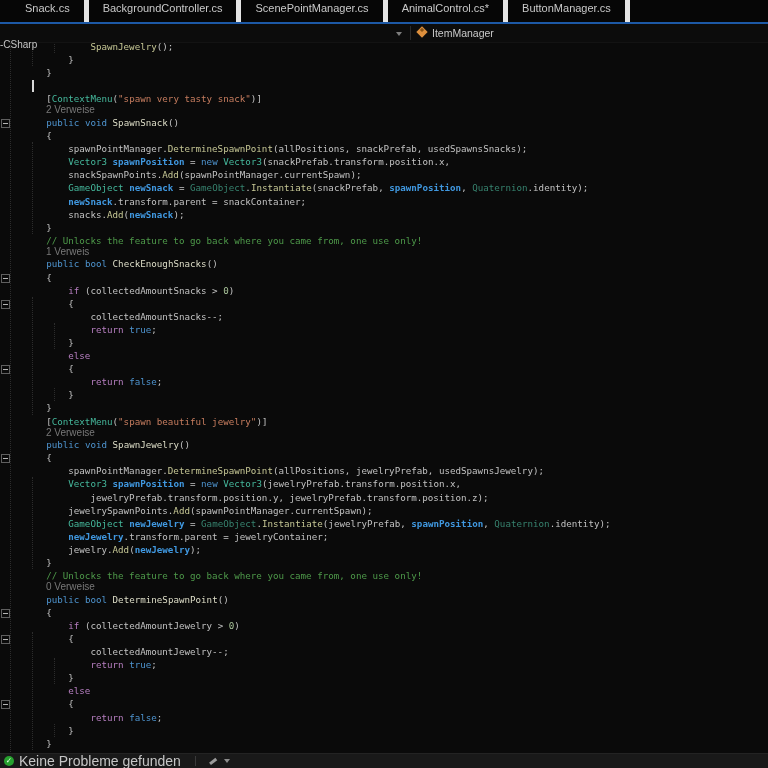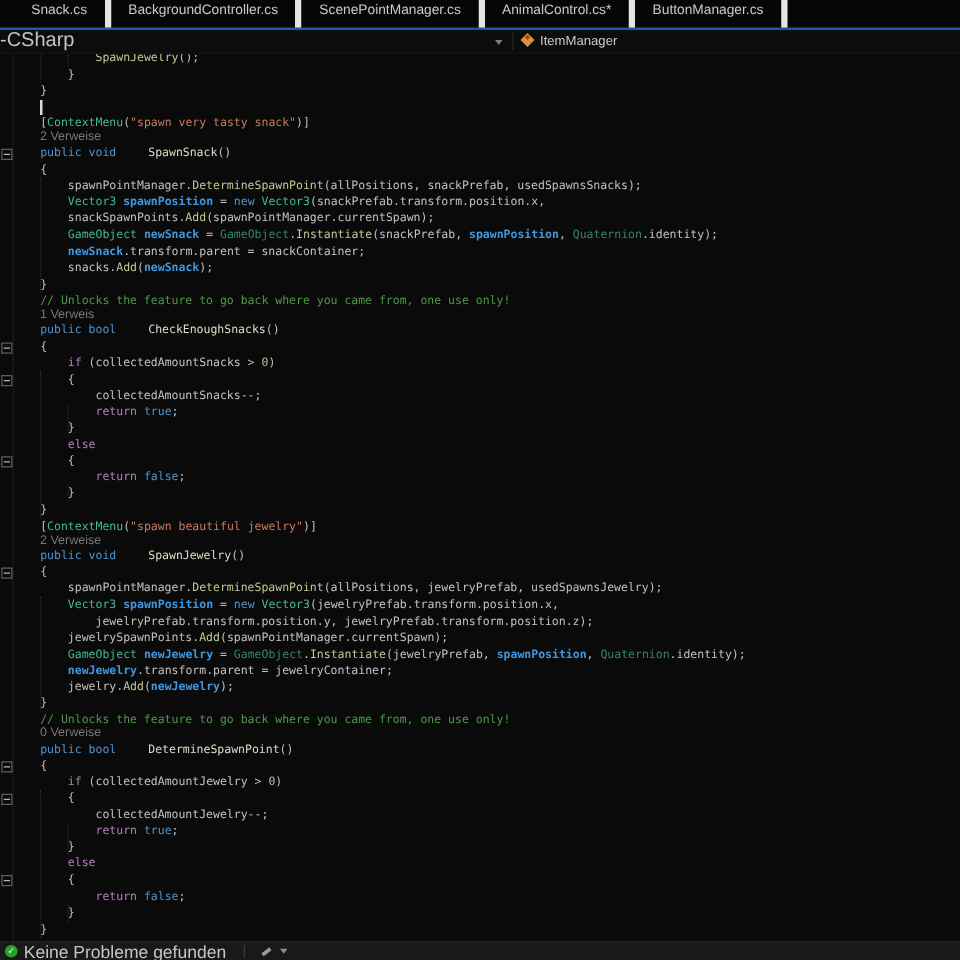--- a/index.html
+++ b/index.html
@@ -9,45 +9,45 @@
   
   .tabbar{position:absolute;top:0;left:0;right:0;height:22px;background:#060606;
     display:flex;align-items:center;padding-left:11px;box-sizing:border-box;}
   .tab{height:28px;line-height:22px;padding:0 14px;font-size:11px;color:#c9c9c9;
     white-space:nowrap;border-right:5px solid #e5e5e5;cursor:default;}
   .accent{position:absolute;top:22px;left:0;right:0;height:2px;background:var(--accent,#1d59a6);}
 
   
   .navbar{position:absolute;top:24px;left:0;right:0;height:18px;background:#0c0c0c;
     border-bottom:1px solid #131313;z-index:10;}
-  .nav-project{position:absolute;left:0;top:0;height:18px;line-height:18px;font-size:16px;color:#c4c4c4;}
+  .nav-project{position:absolute;left:0;top:12px;height:18px;line-height:18px;font-size:10px;color:#c4c4c4;}
   .nav-chevron{position:absolute;left:396px;top:8px;width:0;height:0;
     border-left:3.5px solid transparent;border-right:3.5px solid transparent;border-top:4px solid #7d7d7d;}
   .nav-divider{position:absolute;left:410px;top:2px;bottom:2px;width:1px;background:#2b2b2b;}
   .class-icon{position:absolute;left:418px;top:4px;width:8px;height:8px;
     background:var(--icon-orange,#dd8f3d);transform:rotate(45deg);}
   .class-icon::after{content:"";position:absolute;left:1px;top:1px;width:3px;height:3px;background:#8a5314;}
   .nav-type{position:absolute;left:432px;top:0;height:18px;line-height:18px;font-size:10.5px;color:#cacaca;}
 
   
   .editor{position:absolute;top:0;left:0;right:0;bottom:0;}
   .code{position:absolute;top:40px;left:0;right:0;z-index:2;
     font-family:"DejaVu Sans Mono","Liberation Mono",monospace;font-size:9.2px;
-    padding-left:10px;}
+    padding-left:24px;}
   .ln{white-space:pre;}
   .ln.codeL{height:13.1px;line-height:13.1px;}
   .ln.lens{height:10.5px;line-height:10.5px;font-size:10px;color:var(--c-lens,#787878);
     padding-left:22px;font-family:"Liberation Sans",sans-serif;}
   .tk-p{color:var(--c-p,#c2c2c2);}
   .tk-k{color:var(--c-k,#4e94cf);}
   .tk-c{color:var(--c-c,#b77fc1);}
   .tk-t{color:var(--c-t,#45b89c);}
   .tk-td{color:var(--c-td,#37836f);}
   .tk-m{color:var(--c-m,#c6c795);}
-  .tk-md{color:var(--c-md,#dedec8);margin-left:20px;}
+  .tk-md{color:var(--c-md,#dedec8);}
   .tk-l{color:var(--c-l,#4098e0);font-weight:bold;}
   .tk-s{color:var(--c-s,#c77d5f);}
   .tk-cm{color:var(--c-cm,#4e9a4a);}
   .tk-n{color:var(--c-n,#a9c49a);}
   .guide{position:absolute;width:0;border-left:1px dotted #2c2c2c;z-index:1;}
   .fold{position:absolute;left:1px;width:7px;height:7px;border:1px solid #5f5f5f;background:#0a0a0a;z-index:3;}
   .fold::after{content:"";position:absolute;left:1px;right:1px;top:3px;border-top:1px solid #b5b5b5;}
   .caret{position:absolute;width:1.5px;height:12px;background:#d8d8d8;z-index:3;}
 
   

